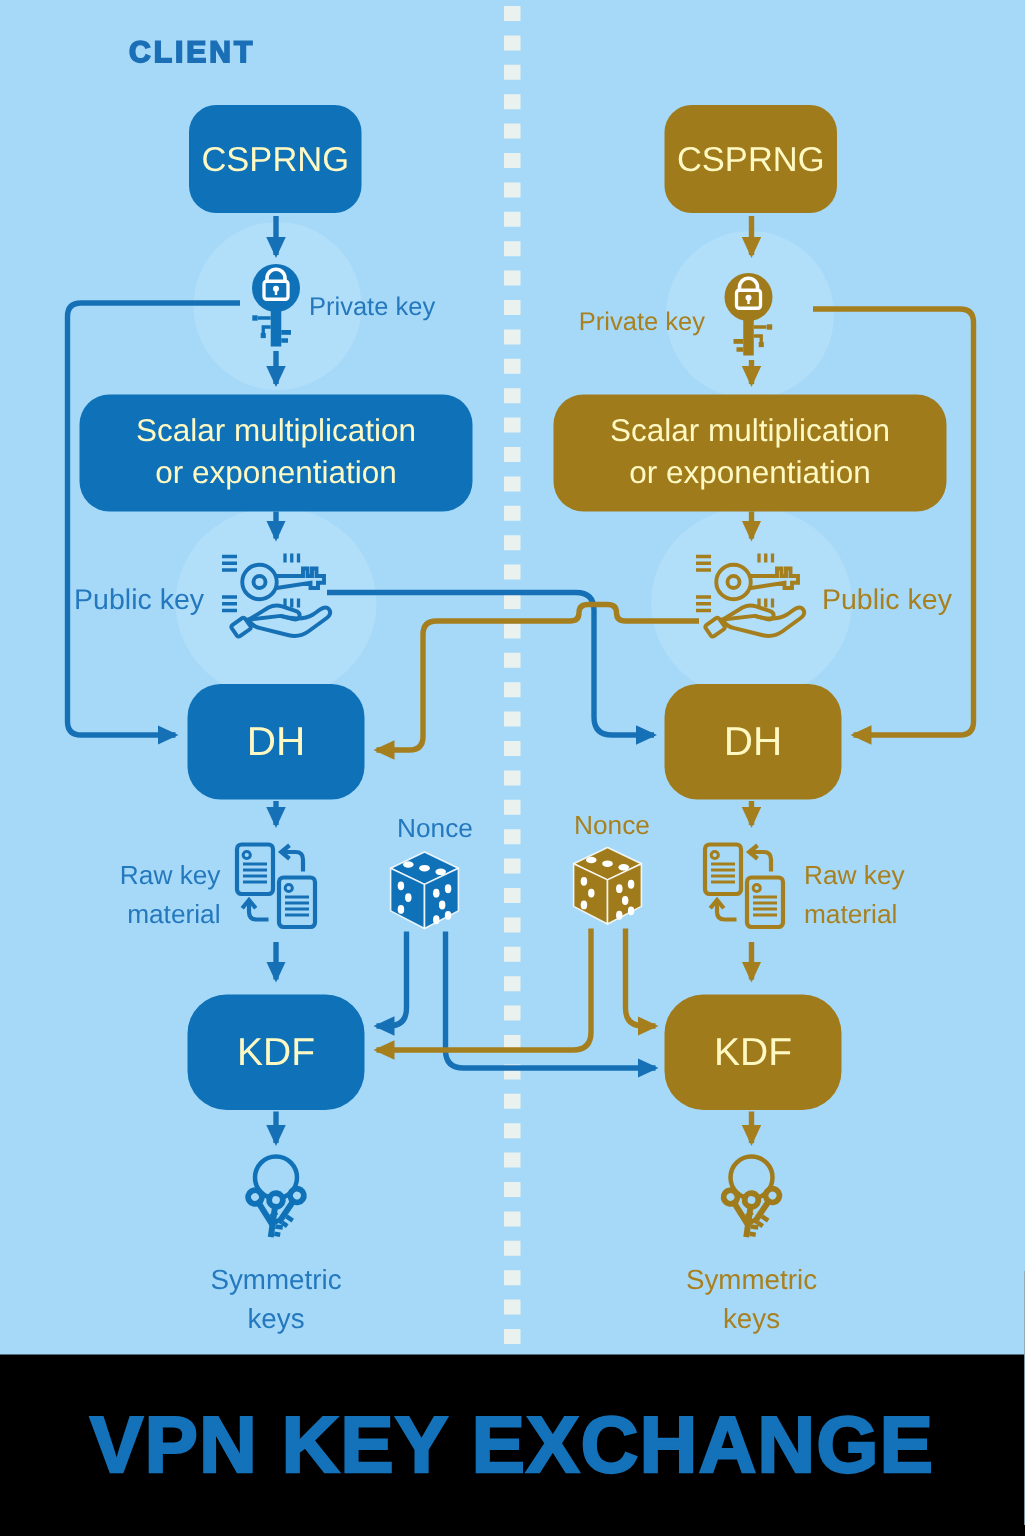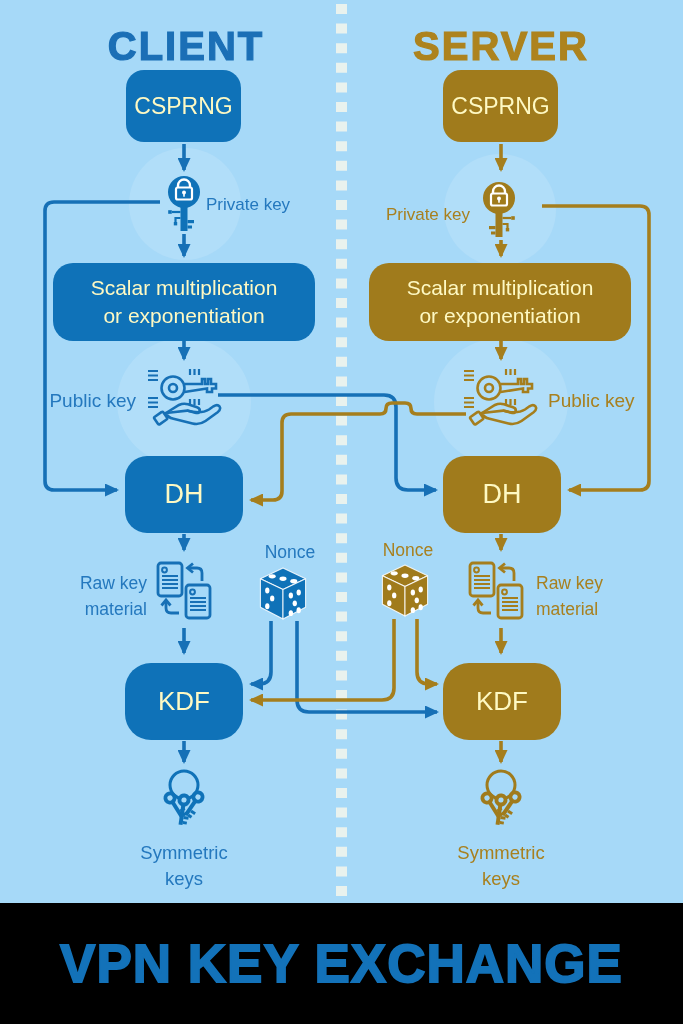--- a/index.html
+++ b/index.html
@@ -14,22 +14,22 @@
     position:absolute;z-index:3;display:flex;align-items:center;justify-content:center;
     color:#fef9c3;text-align:center;
   }
   .box.blue{background:#0f72b8;}
   .box.gold{background:#a07b1c;}
   .csprng{width:115px;height:72px;border-radius:18px;font-size:23px;}
   .scalar{width:262px;height:78px;border-radius:20px;font-size:21px;line-height:1.35;padding:0 27px;box-sizing:border-box;}
   .dhbox{width:118px;height:77px;border-radius:22px;font-size:27px;}
   .kdfbox{width:118px;height:77px;border-radius:26px;font-size:26px;}
   .col-header{
-    position:absolute;top:24px;width:200px;text-align:center;z-index:3;
-    font-size:40px;font-weight:bold;letter-spacing:2px;
+    position:absolute;top:24px;width:200px;text-align:left;z-index:3;
+    font-size:20px;font-weight:bold;letter-spacing:2px;
     -webkit-text-stroke:1.2px currentColor;
   }
   .col-header.client{left:86px;color:#1b6fb6;}
   .col-header.server{left:401px;color:#ad831e;}
   .lbl{position:absolute;z-index:3;font-size:17px;white-space:pre-line;}
   .lbl.blue{color:#2478be;}
   .lbl.gold{color:#a8801f;}
   .icon{position:absolute;z-index:3;line-height:0;}
   .footer{
     position:absolute;left:0;top:903px;width:683px;height:121px;
@@ -83,21 +83,20 @@
       <path d="M501,628 L501,653" marker-end="url(#arrowG)"></path>
       <path d="M501,741 L501,762" marker-end="url(#arrowG)"></path>
       <path d="M542,206 L640,206 Q649,206 649,215 L649,481 Q649,490 640,490 L569,490" marker-end="url(#arrowG)"></path>
       <path d="M466,414 L417,414 Q411,414 411,408.5 Q411,403 405,403 L392,403 Q386,403 386,408.5 Q386,414 380,414 L291,414 Q282,414 282,423 L282,491 Q282,500 273,500 L251,500" marker-end="url(#arrowG)"></path>
       <path d="M417,619 L417,672 Q417,684 429,684 L437,684" marker-end="url(#arrowG)"></path>
       <path d="M394,619 L394,688 Q394,700 382,700 L251,700" marker-end="url(#arrowG)"></path>
     </g>
   </svg>
 
   <div class="col-header client">CLIENT</div>
-  <div class="col-header server">SERVER</div>
 
   <div class="box blue csprng" style="left:126px;top:70px;">CSPRNG</div>
   <div class="box gold csprng" style="left:443px;top:70px;">CSPRNG</div>
   <div class="box blue scalar" style="left:53px;top:263px;">Scalar multiplication or exponentiation</div>
   <div class="box gold scalar" style="left:369px;top:263px;">Scalar multiplication or exponentiation</div>
   <div class="box blue dhbox" style="left:125px;top:456px;">DH</div>
   <div class="box gold dhbox" style="left:443px;top:456px;">DH</div>
   <div class="box blue kdfbox" style="left:125px;top:663px;">KDF</div>
   <div class="box gold kdfbox" style="left:443px;top:663px;">KDF</div>
 

